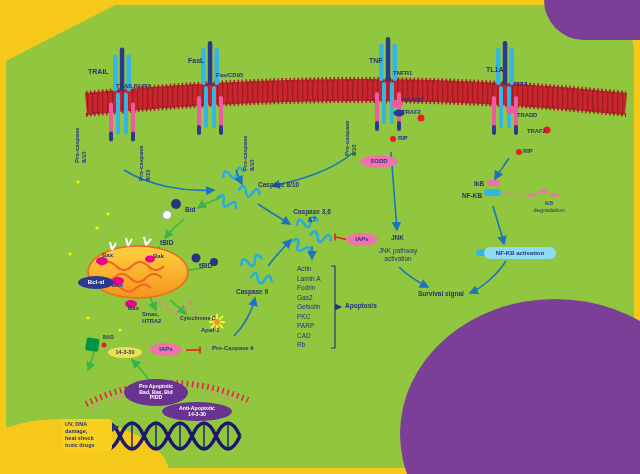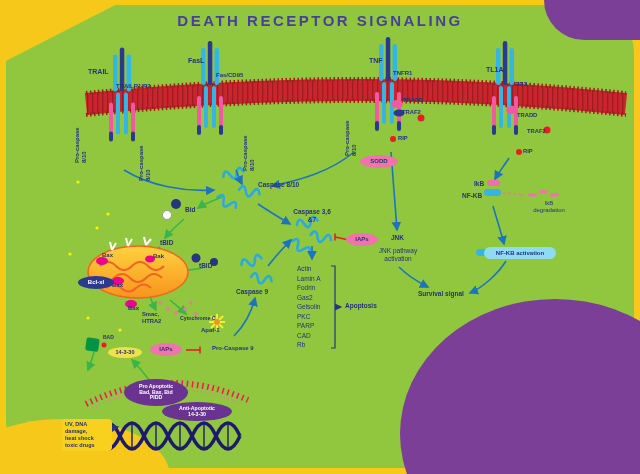--- a/index.html
+++ b/index.html
@@ -217,21 +217,20 @@
       <path stroke-width="3.5" d="M96 436 q12 26 24 0 t24 0 t24 0 t24 0 t24 0 t24 0"></path>
       <path stroke-width="1.4" d="M108 425 V447 M132 425 V447 M156 425 V447 M180 425 V447 M204 425 V447 M228 425 V447"></path>
     </g>
     <g fill="none">
       <path d="M86 404 Q 166 364 248 400" stroke="#ed1c5a" stroke-width="6" stroke-dasharray="1.6 3.6"></path>
       <path d="M92 408 Q 166 372 242 404" stroke="#f173ac" stroke-width="2" stroke-dasharray="1 3"></path>
     </g>
     <path d="M100 431 C 107 429 112 428 118 427" stroke="#27357e" stroke-width="1.3" fill="none" marker-end="url(#mN)"></path>
   </svg>
 
-  <div class="title">DEATH RECEPTOR SIGNALING</div>
 
   <div class="lbl b s7" style="left:88px;top:68px;">TRAIL</div>
   <div class="lbl b s6" style="left:116px;top:83px;">TRAILR1/R2</div>
   <div class="lbl b s7" style="left:188px;top:57px;">FasL</div>
   <div class="lbl b s6" style="left:216px;top:72px;">Fas/CD95</div>
   <div class="lbl b s7" style="left:369px;top:57px;">TNF</div>
   <div class="lbl b s6" style="left:393px;top:70px;">TNFR1</div>
   <div class="lbl b s7" style="left:486px;top:66px;">TL1A</div>
   <div class="lbl b s6" style="left:515px;top:81px;">DR3</div>
 

